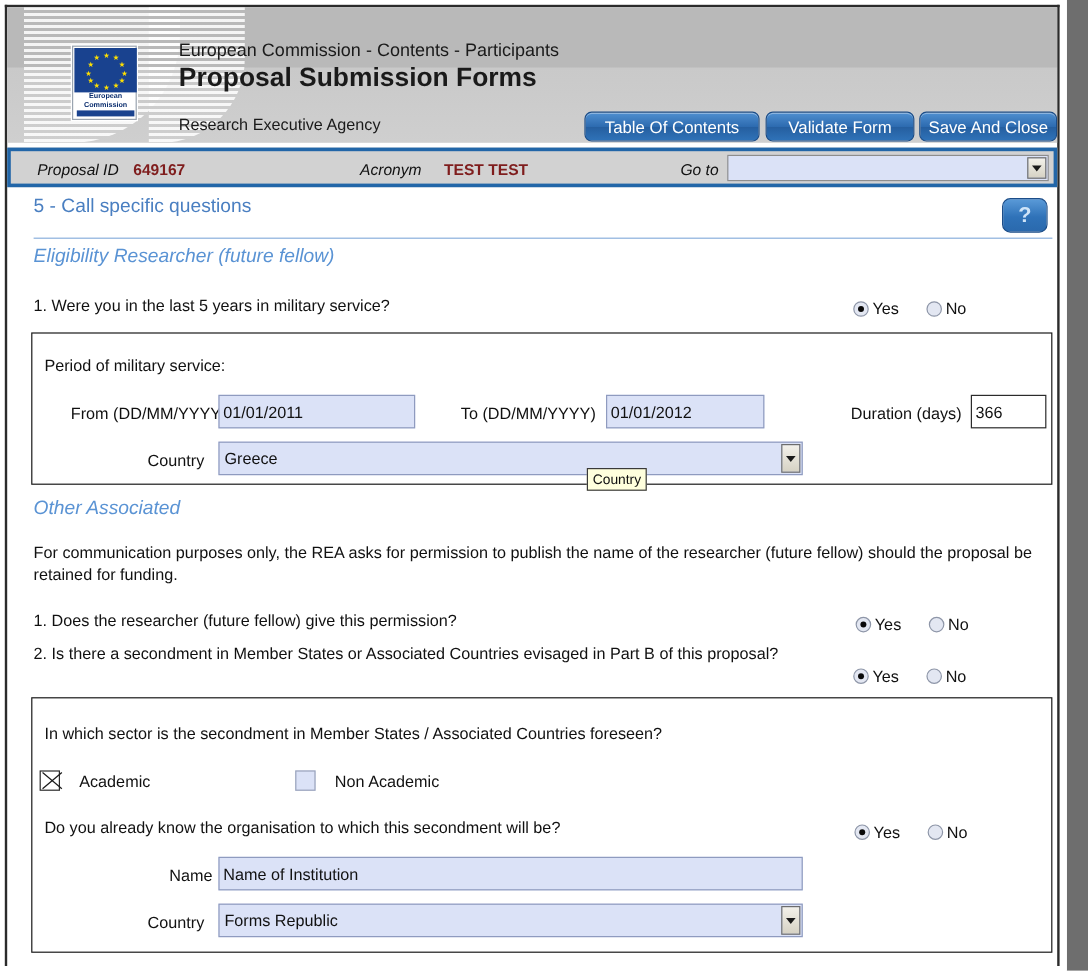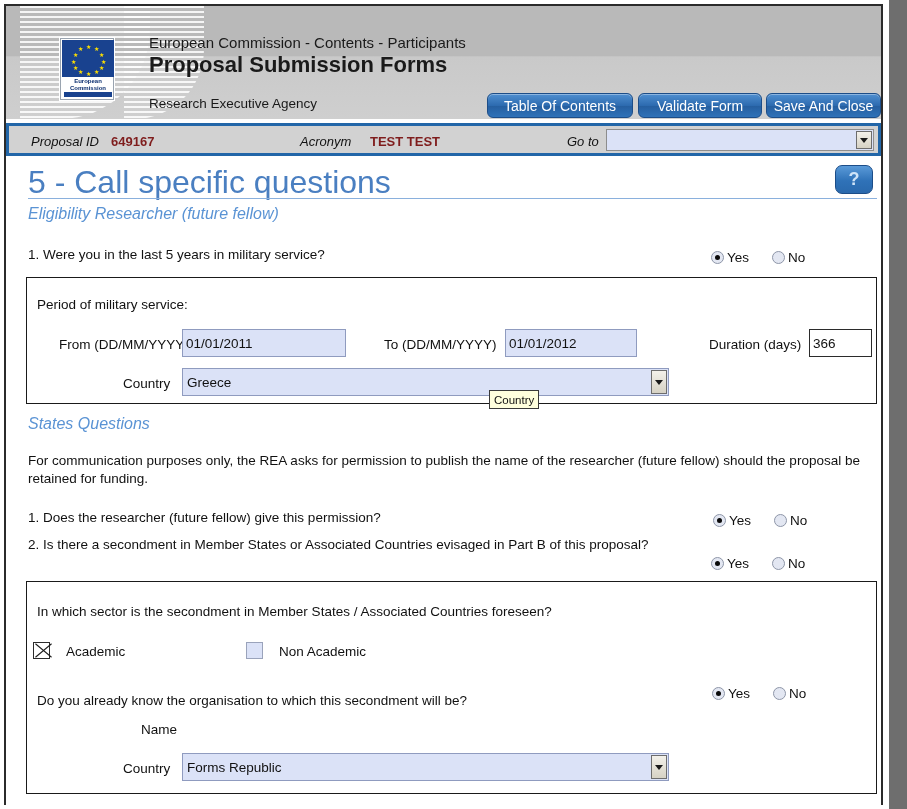--- a/index.html
+++ b/index.html
@@ -141,21 +141,21 @@
   .combo-arrow::after{
     content:""; width:0;height:0;
     border-left:4px solid transparent;
     border-right:4px solid transparent;
     border-top:5px solid #1a1a1a;
   }
 
   
   #page-title{
     position:absolute; left:28px; top:164px;
-    font-size:32px; color:#4a7fc1;
+    font-size:16px; color:#4a7fc1;
   }
   #title-rule{
     position:absolute; left:28px; top:198px;
     width:849px; height:1px; background:#8ab0dd;
   }
   #help-btn{
     position:absolute; left:835px; top:165px;
     width:36px; height:27px;
     background: linear-gradient(to bottom,#5a9ad8 0%,#2f72b8 55%,#2a69ad 100%);
     border:1px solid #1c4d88;
@@ -356,21 +356,21 @@
 
     <span class="flabel" style="left:96px; top:98px;">Country</span>
     <div class="combo" style="left:155px; top:90px; width:487px; height:28px;">
       <span class="ctext">Greece</span>
       <span class="combo-arrow"></span>
     </div>
   </div>
 
   <div id="tooltip">Country</div>
 
-  <div id="sec-other" class="section-head">States Questions</div>
+  <div id="sec-other" class="section-head">Other Associated</div>
 
   <div class="qtext" style="left:28px; top:452px; width:840px;">For communication purposes only, the REA asks for permission to publish the name of the researcher (future fellow) should the proposal be retained for funding.</div>
 
   <div class="qtext" style="left:28px; top:509px; width:640px;">1. Does the researcher (future fellow) give this permission?</div>
   <div class="radiogroup" style="left:713px; top:513px;">
     <span class="rpair">
       <span class="radio checked"></span>
       <span class="rlabel">Yes</span>
     </span>
     <span class="rspace"></span>
@@ -395,34 +395,35 @@
 
   <div id="panel-secondment" class="panel">
     <span class="flabel" style="left:10px; top:22px; width:800px;">In which sector is the secondment in Member States / Associated Countries foreseen?</span>
 
     <span class="checkbox checked" style="left:6px; top:60px;"></span>
     <span class="cblabel" style="left:39px; top:62px;">Academic</span>
 
     <span class="checkbox unchecked" style="left:219px; top:60px;"></span>
     <span class="cblabel" style="left:252px; top:62px;">Non Academic</span>
 
-    <span class="flabel" style="left:10px; top:100px; width:640px;margin-top:11px;">Do you already know the organisation to which this secondment will be?</span>
+    <span class="flabel" style="left:10px; top:100px; width:640px;">Do you already know the organisation to which this secondment will be?</span>
     <div class="radiogroup" style="left:685px; top:104px;">
       <span class="rpair">
         <span class="radio checked"></span>
         <span class="rlabel">Yes</span>
       </span>
       <span class="rspace"></span>
       <span class="rpair">
         <span class="radio"></span>
         <span class="rlabel">No</span>
       </span>
     </div>
 
     <span class="flabel" style="left:114px; top:140px;">Name</span>
+    <input class="tinput" style="left: 155px; top: 132px; width: 487px; height: 28px;" value="Name of Institution">
 
     <span class="flabel" style="left:96px; top:179px;">Country</span>
     <div class="combo" style="left:155px; top:171px; width:487px; height:28px;">
       <span class="ctext">Forms Republic</span>
       <span class="combo-arrow"></span>
     </div>
   </div>
 
 </div>
 

